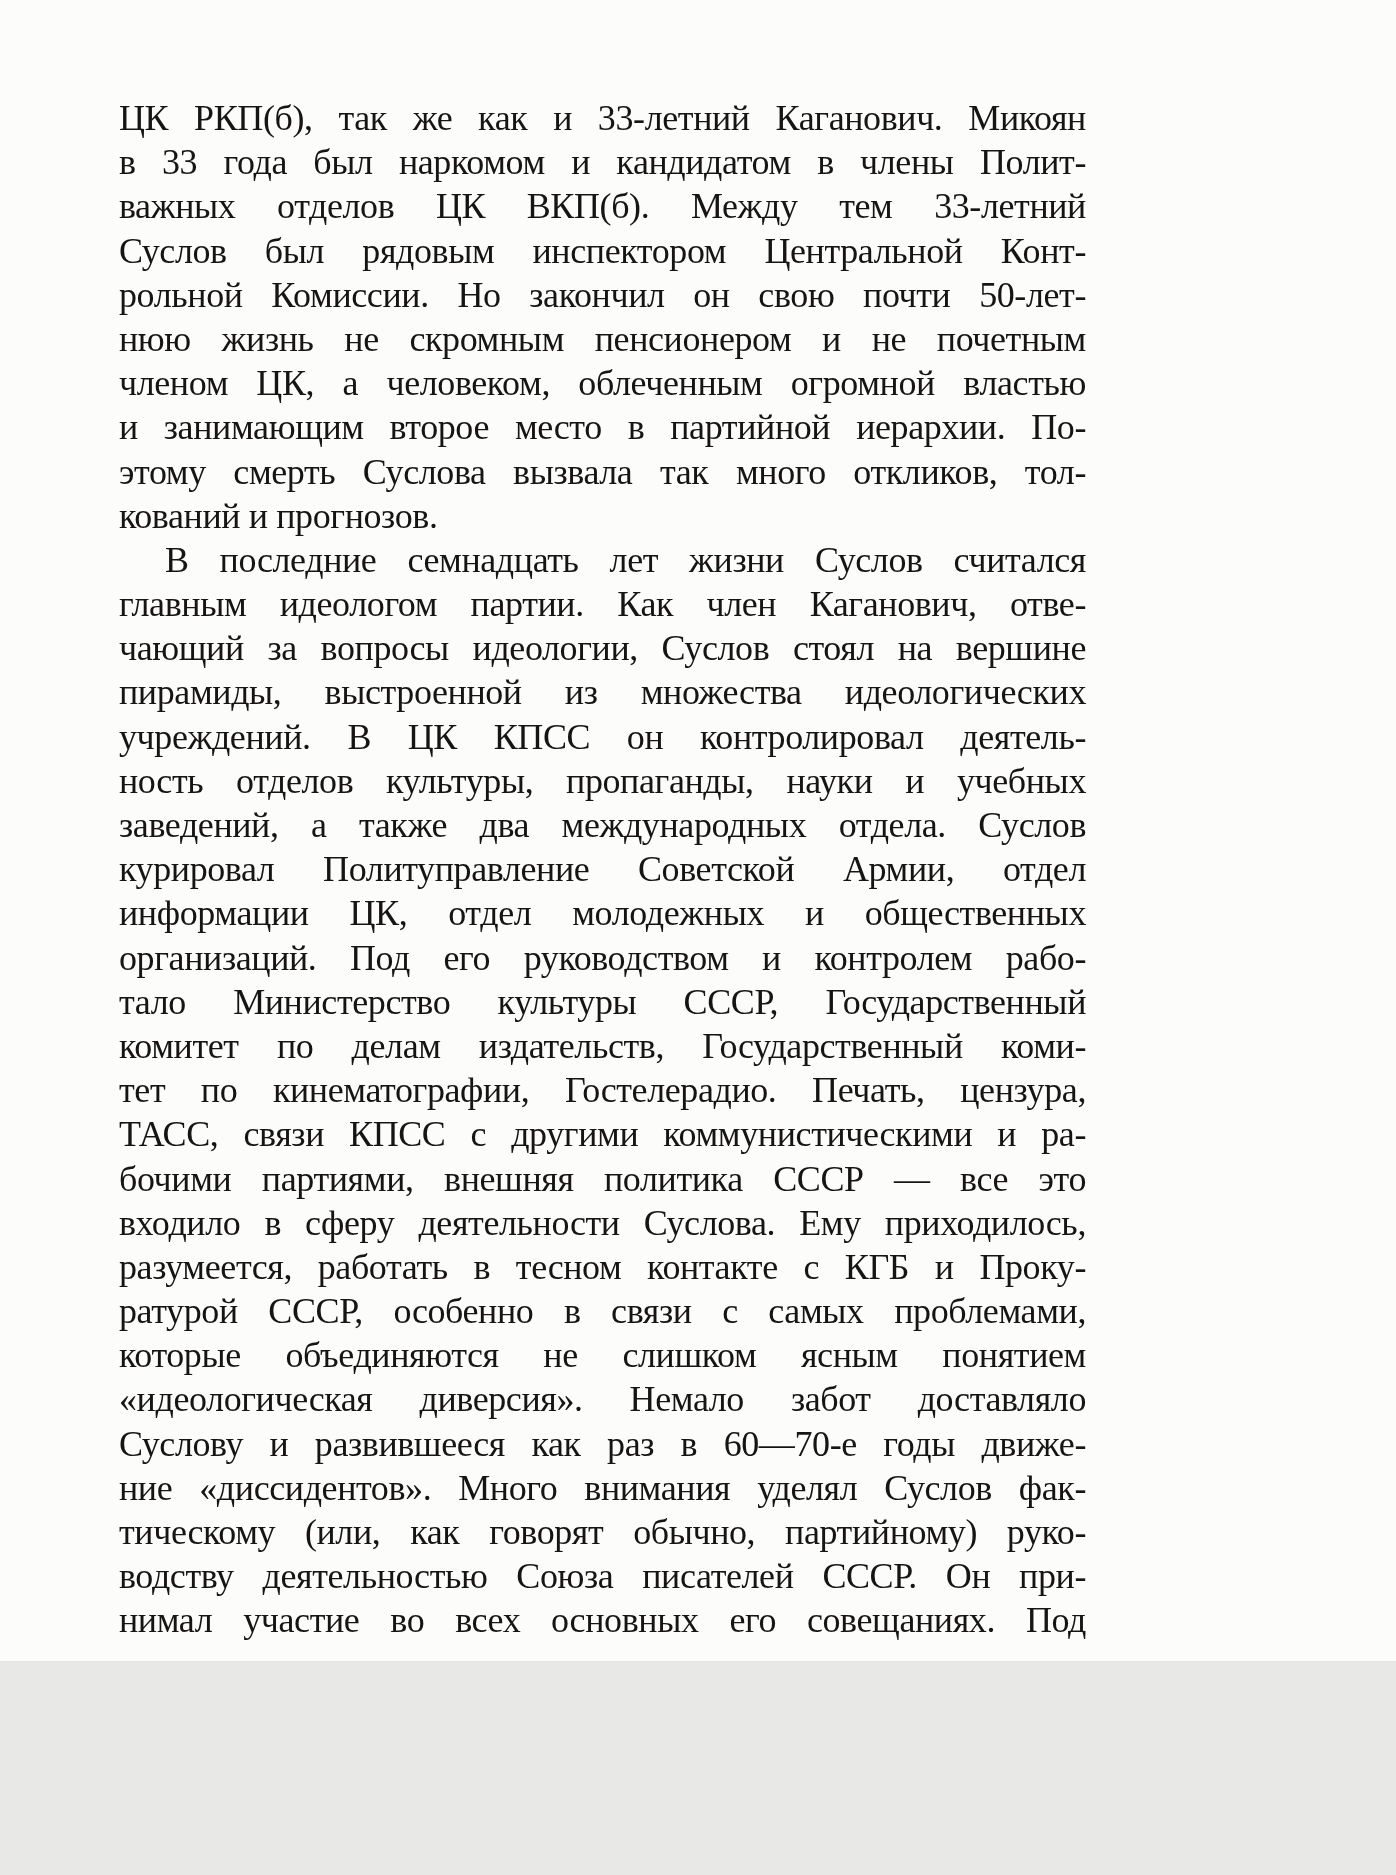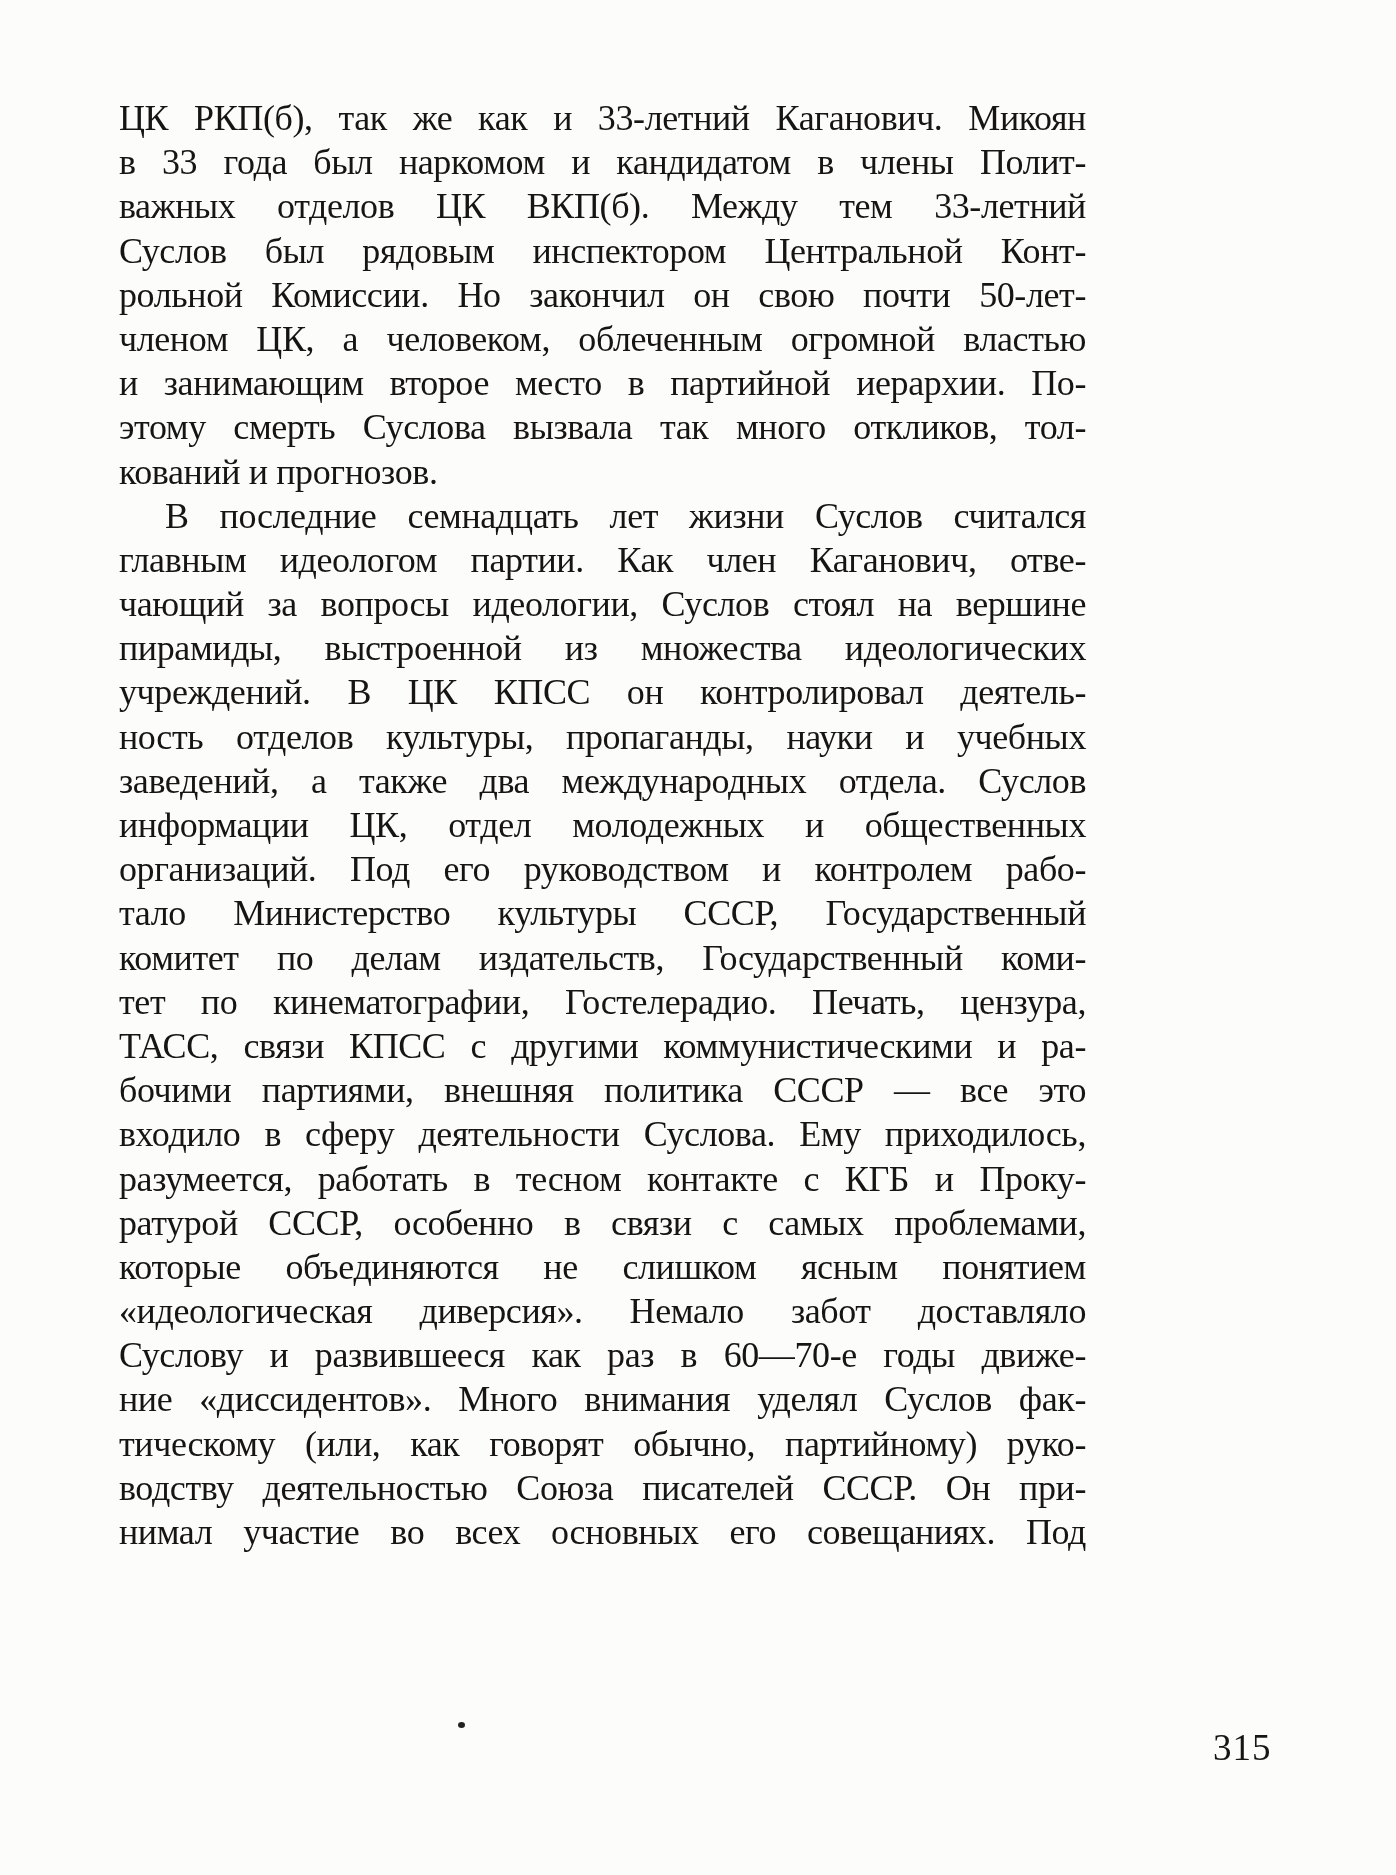--- a/index.html
+++ b/index.html
@@ -3,21 +3,21 @@
 <meta charset="utf-8">
 <style>
   html, body {
     margin: 0;
     padding: 0;
     background: #e8e8e6;
   }
   .page {
     position: relative;
     width: 1396px;
-    height: 1875px;
+    height: 1661px;
     background: #fcfcfa;
     overflow: hidden;
     font-family: "Liberation Serif", serif;
     color: #161514;
   }
   .text-block {
     position: absolute;
     left: 119px;
     top: 96px;
     width: 967px;
@@ -61,34 +61,36 @@
 
 <div class="page">
   <div class="text-block">
 
     <div>
       <div class="line">ЦК РКП(б), так же как и 33-летний Каганович. Микоян</div>
       <div class="line">в 33 года был наркомом и кандидатом в члены Полит-</div>
       <div class="line">важных отделов ЦК ВКП(б). Между тем 33-летний</div>
       <div class="line">Суслов был рядовым инспектором Центральной Конт-</div>
       <div class="line">рольной Комиссии. Но закончил он свою почти 50-лет-</div>
+      <div class="line">нюю жизнь не скромным пенсионером и не почетным</div>
       <div class="line">членом ЦК, а человеком, облеченным огромной властью</div>
       <div class="line">и занимающим второе место в партийной иерархии. По-</div>
       <div class="line">этому смерть Суслова вызвала так много откликов, тол-</div>
       <div class="line pend">кований и прогнозов.</div>
     </div>
 
     <div>
       <div class="line indent">В последние семнадцать лет жизни Суслов считался</div>
       <div class="line">главным идеологом партии. Как член Каганович, отве-</div>
       <div class="line">чающий за вопросы идеологии, Суслов стоял на вершине</div>
       <div class="line">пирамиды, выстроенной из множества идеологических</div>
       <div class="line">учреждений. В ЦК КПСС он контролировал деятель-</div>
       <div class="line">ность отделов культуры, пропаганды, науки и учебных</div>
       <div class="line">заведений, а также два международных отдела. Суслов</div>
+      <div class="line">курировал Политуправление Советской Армии, отдел</div>
       <div class="line">информации ЦК, отдел молодежных и общественных</div>
       <div class="line">организаций. Под его руководством и контролем рабо-</div>
       <div class="line">тало Министерство культуры СССР, Государственный</div>
       <div class="line">комитет по делам издательств, Государственный коми-</div>
       <div class="line">тет по кинематографии, Гостелерадио. Печать, цензура,</div>
       <div class="line">ТАСС, связи КПСС с другими коммунистическими и ра-</div>
       <div class="line">бочими партиями, внешняя политика СССР — все это</div>
       <div class="line">входило в сферу деятельности Суслова. Ему приходилось,</div>
       <div class="line">разумеется, работать в тесном контакте с КГБ и Проку-</div>
       <div class="line">ратурой СССР, особенно в связи с самых проблемами,</div>

